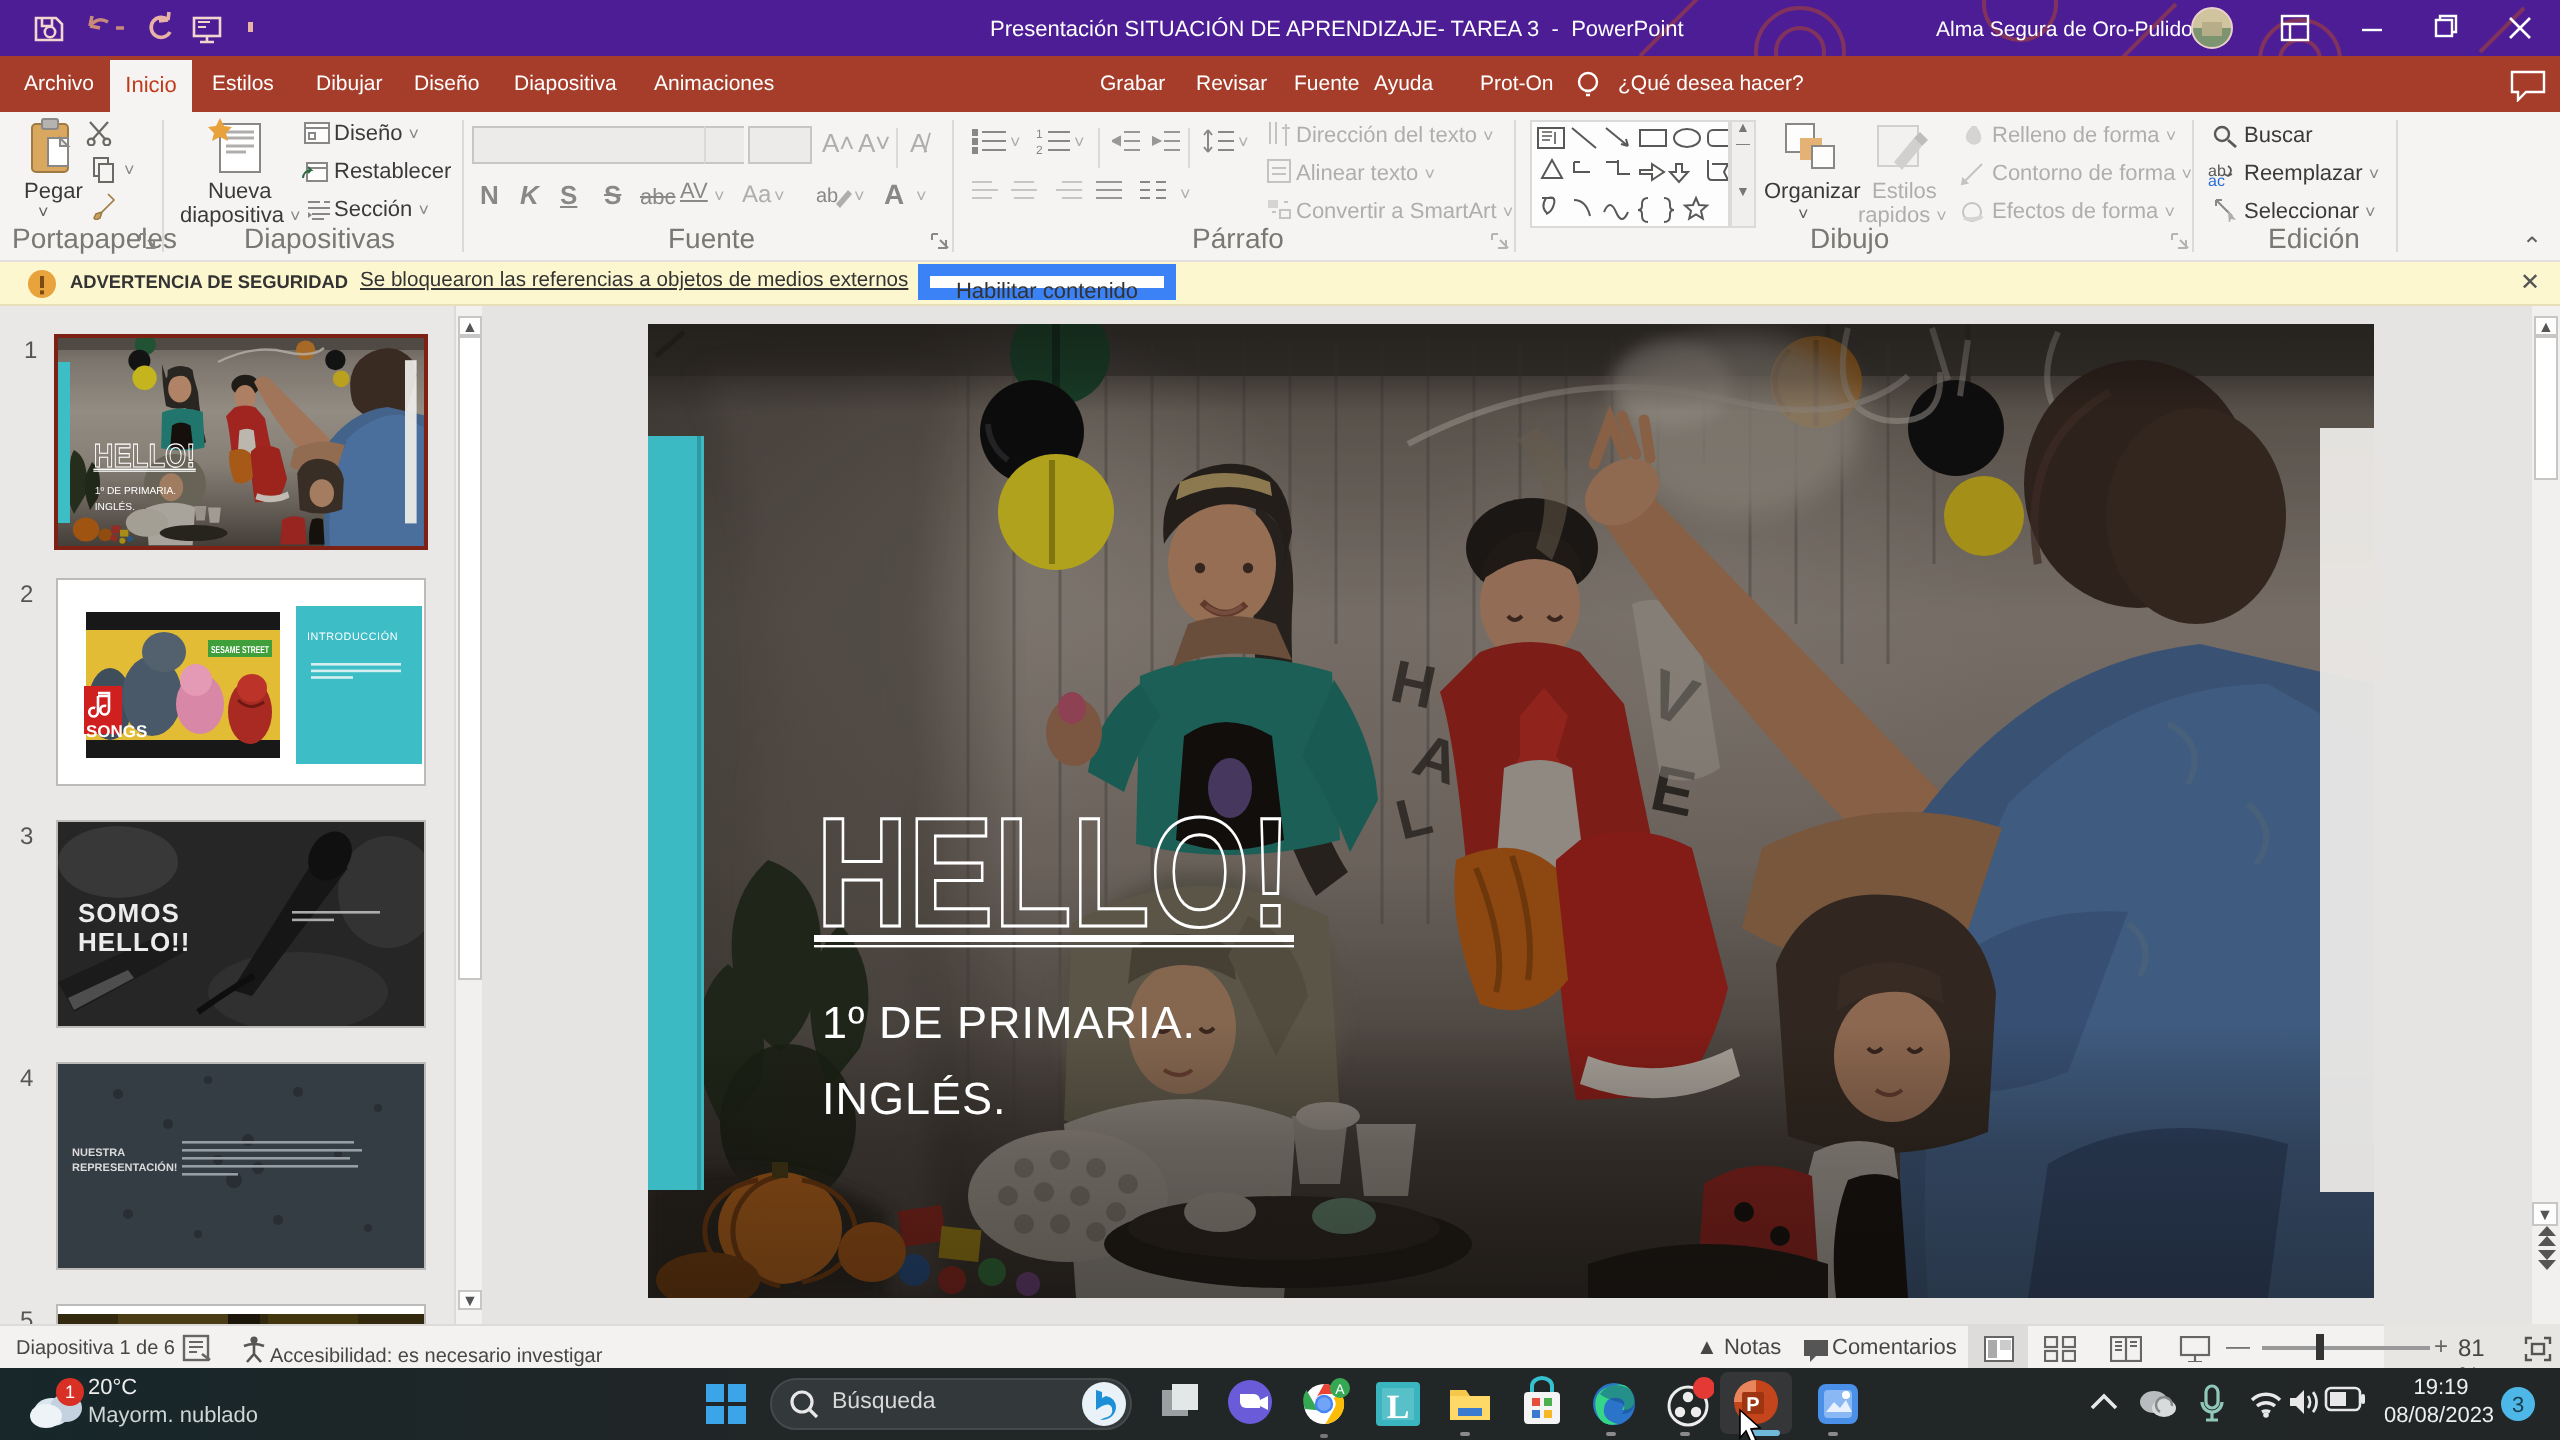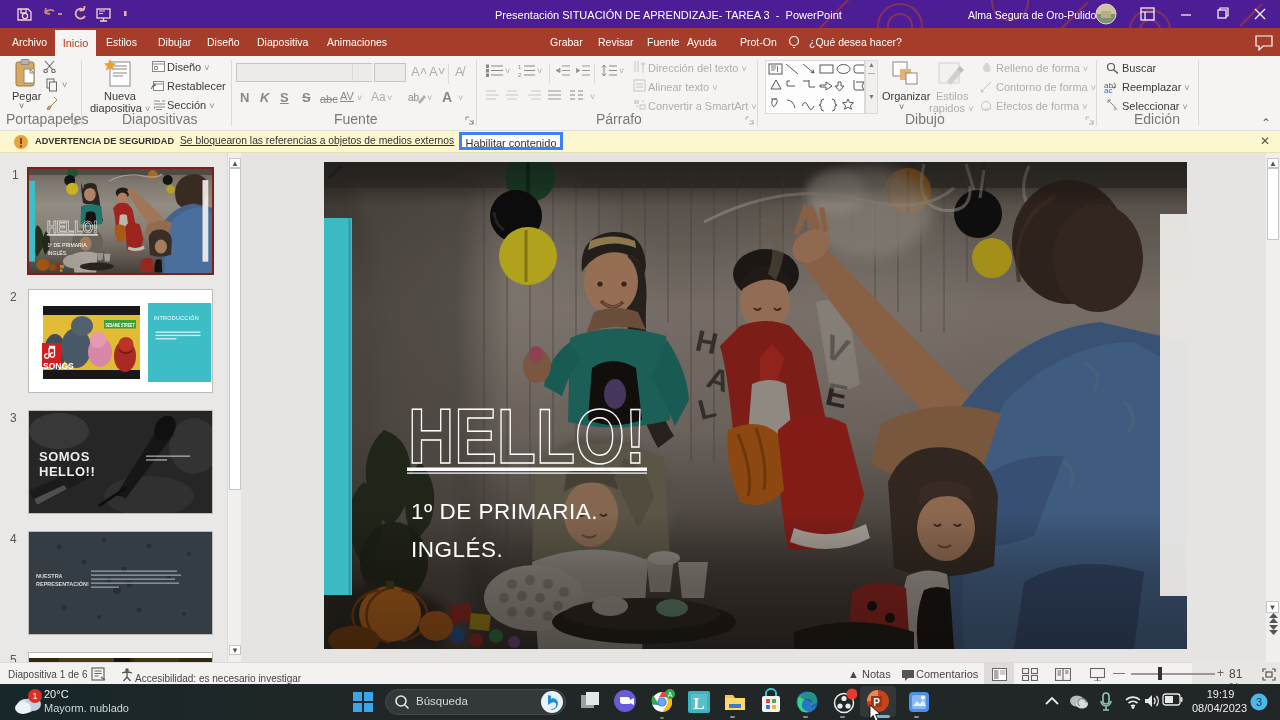--- a/index.html
+++ b/index.html
@@ -355,21 +355,21 @@
 </div>
 
 <div id="warnbar">
   <svg class="abs" style="left:13px;top:3px" width="16" height="16">
       <circle cx="8" cy="8" r="7" fill="#e8a33d"></circle>
       <rect x="7" y="4" width="2" height="6" fill="#7a4a12"></rect>
       <rect x="7" y="11.2" width="2" height="2" fill="#7a4a12"></rect>
     </svg>
   <div class="abs" style="left:35px;top:5px;font-weight:bold;font-size:9.2px;letter-spacing:0px">ADVERTENCIA DE SEGURIDAD</div>
   <div class="abs" style="left:180px;top:4px;text-decoration:underline;font-size:10.3px">Se bloquearon las referencias a objetos de medios externos</div>
-  <div class="abs" style="left:459px;top:1px;width:104px;height:18px;background:#fdfdfc;border:3px solid #3b82f6;text-align:center;line-height:16px;font-size:11px">Habilitar contenido</div>
+  <div class="abs" style="left:459px;top:1px;width:129px;height:18px;background:#fdfdfc;border:6px solid #3b82f6;text-align:center;line-height:16px;font-size:11px">Habilitar contenido</div>
   <div class="abs" style="left:1260px;top:3px;font-size:12px;color:#555">✕</div>
 </div>
 
 <div id="content">
   <div id="panel">
     <div class="snum" style="left:12px;top:15px">1</div>
     <div class="snum" style="left:10px;top:137px">2</div>
     <div class="snum" style="left:10px;top:258px">3</div>
     <div class="snum" style="left:10px;top:379px">4</div>
     <div class="snum" style="left:10px;top:500px">5</div>
@@ -978,18 +978,18 @@
   <svg class="abs" style="left:1143px;top:8px" width="18" height="18">
       <path d="M2 7 h3 l4 -4 v12 l-4 -4 h-3 z" fill="#e8e8e8"></path>
       <path d="M11 6 a5 5 0 0 1 0 6 M13.5 4 a8 8 0 0 1 0 10" stroke="#e8e8e8" fill="none" stroke-width="1.4"></path>
     </svg>
   <svg class="abs" style="left:1162px;top:9px" width="22" height="14">
       <rect x="1" y="1" width="17" height="11" rx="2.5" fill="none" stroke="#e8e8e8" stroke-width="1.3"></rect>
       <rect x="18.5" y="4" width="2" height="5" rx="1" fill="#e8e8e8"></rect>
       <rect x="3" y="3" width="8" height="7" fill="#e8e8e8"></rect>
     </svg>
   <div class="abs" style="left:1197px;top:4px;width:47px;height:13px;font-size:11px;color:#eee;text-align:center">19:19</div>
-  <div class="abs" style="left:1192px;top:17.5px;font-size:11px;color:#eee">08/04/2023</div>
+  <div class="abs" style="left:1192px;top:17.5px;font-size:11px;color:#eee">08/08/2023</div>
   <svg class="abs" style="left:1250px;top:9px" width="18" height="18">
       <circle cx="9" cy="9" r="8.5" fill="#4db8e8"></circle>
       <text x="9" y="13" font-size="11" fill="#1a3a4a" text-anchor="middle" font-family="Liberation Sans">3</text>
     </svg>
 </div>
 
 </body></html>

